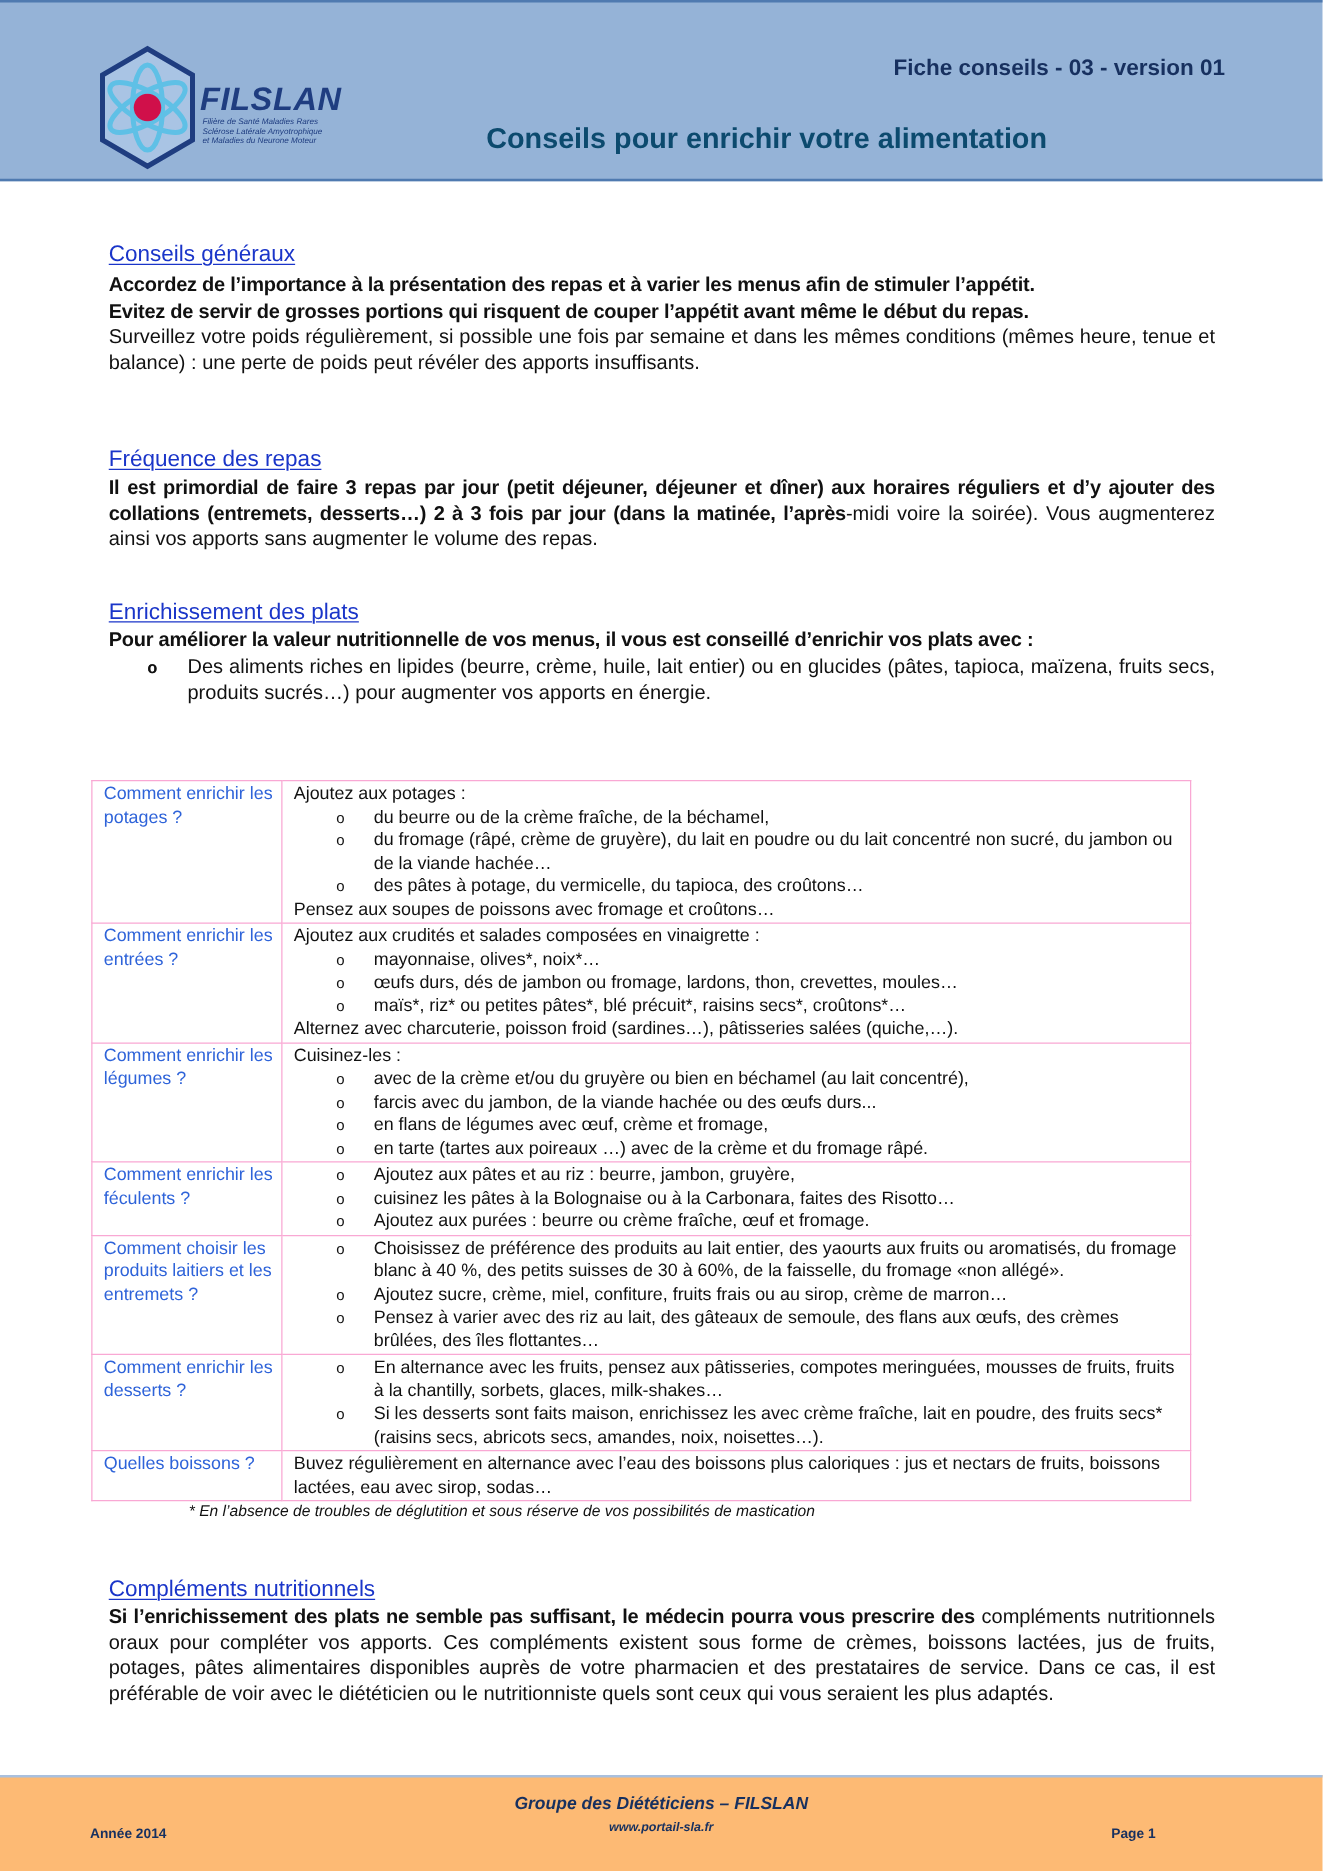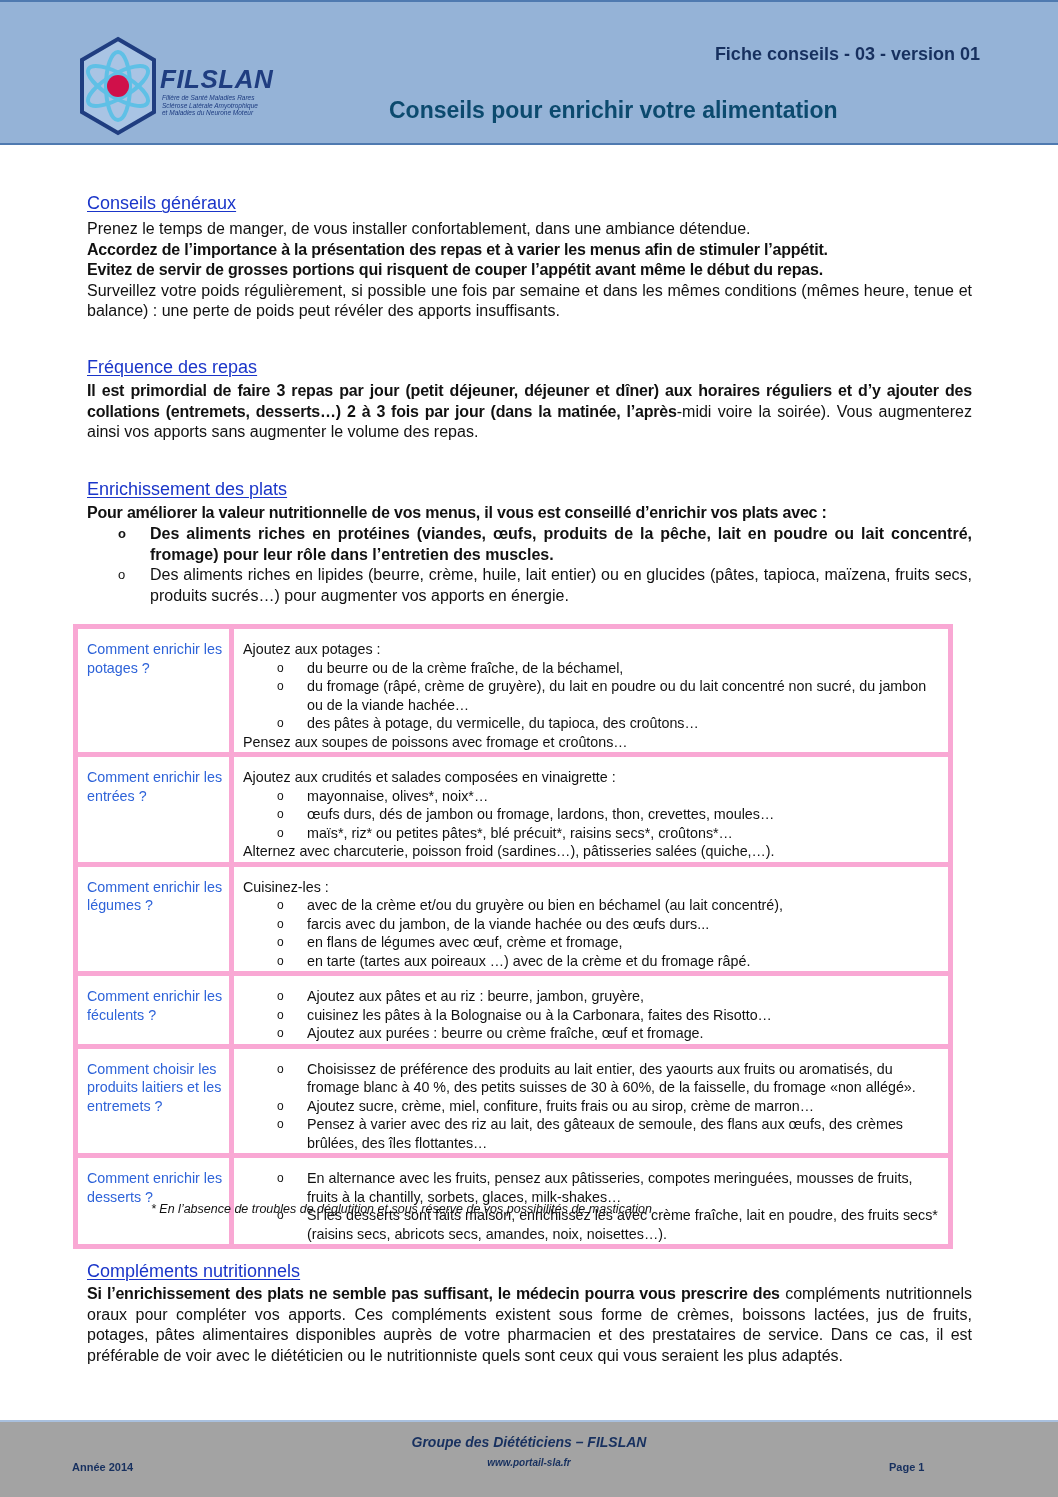--- a/index.html
+++ b/index.html
@@ -40,31 +40,31 @@
     text-align: justify; color: #111;
   }
   .para .b { font-weight: bold; letter-spacing: -0.2px; }
   .bullets { position: absolute; left: 87px; width: 885px; font-size: 16px; line-height: 20.5px; }
   .bullets .li { position: relative; padding-left: 63px; text-align: justify; }
   .bullets .li .mk { position: absolute; left: 31px; top: 0; font-size: 13px; }
   table.tips {
     position: absolute; left: 73px; top: 624px; width: 880px; border-collapse: collapse;
     font-size: 14.3px; line-height: 18.5px;
   }
-  table.tips td { border: 5px solid #f9a8d4; vertical-align: top; padding: 11px 4px 1px 9px; }
+  table.tips td { border: 1px solid #f9a8d4; vertical-align: top; padding: 1px 4px 1px 9px; }
   table.tips td.q { width: 138px; color: #2e63d9; padding-left: 9px; }
   table.tips td.a { color: #111; }
   .tli { position: relative; padding-left: 64px; }
   .tli .mk { position: absolute; left: 34px; top: 0; font-size: 12px; }
   .footnote {
     position: absolute; left: 151px; top: 1202px; font-size: 12.5px; font-style: italic; color: #111; text-align: right;
   }
   .footer {
     position: absolute; left: 0; top: 1420px; width: 1058px; height: 77px;
-    background: #a3a3a3; border-top: 2px solid #a9c0de; box-sizing: border-box;
+    background: #fdba74; border-top: 2px solid #a9c0de; box-sizing: border-box;
   }
   .foot-group {
     position: absolute; left: 0; width: 1058px; top: 12px; text-align: center;
     font-size: 14px; font-weight: bold; font-style: italic; color: #17305f;
   }
   .foot-url {
     position: absolute; left: 0; width: 1058px; top: 35px; text-align: center;
     font-size: 10px; font-weight: bold; font-style: italic; color: #17305f;
   }
   .foot-year { position: absolute; left: 72px; top: 39px; font-size: 11px; font-weight: bold; color: #17305f; }
@@ -88,33 +88,32 @@
       <div>Sclérose Latérale Amyotrophique</div>
       <div>et Maladies du Neurone Moteur</div>
     </div>
   </div>
   <div class="fiche">Fiche conseils - 03 - version 01</div>
   <div class="doc-title">Conseils pour enrichir votre alimentation</div>
 </div>
 
 <div class="sec-title" style="top:177px">Conseils généraux</div>
 <div class="para" style="top:219px">
-  <div>Prenez le temps de manger, de vous installer confortablement, dans une ambiance détendue.</div>
   <div class="b">Accordez de l’importance à la présentation des repas et à varier les menus afin de stimuler l’appétit.</div>
   <div class="b">Evitez de servir de grosses portions qui risquent de couper l’appétit avant même le début du repas.</div>
   <div>Surveillez votre poids régulièrement, si possible une fois par semaine et dans les mêmes conditions (mêmes heure, tenue et balance) : une perte de poids peut révéler des apports insuffisants.</div>
 </div>
 
 <div class="sec-title" style="top:341px">Fréquence des repas</div>
 <div class="para" style="top:381px"><span class="b">Il est primordial de faire 3 repas par jour (petit déjeuner, déjeuner et dîner) aux horaires réguliers et d’y ajouter des collations (entremets, desserts…) 2 à 3 fois par jour (dans la matinée, l’après</span><span>-midi voire la soirée). Vous augmenterez ainsi vos apports sans augmenter le volume des repas.</span></div>
 
 <div class="sec-title" style="top:463px">Enrichissement des plats</div>
 <div class="para" style="top:503px"><span class="b">Pour améliorer la valeur nutritionnelle de vos menus, il vous est conseillé d’enrichir vos plats avec :</span></div>
 <div class="bullets" style="top:524px">
-  <div class="li b" style="font-weight:bold"><span class="mk">o</span><span>Des aliments riches en protéines (viandes, œufs, produits de la pêche, lait en poudre ou lait concentré, fromage) pour leur rôle dans l’entretien des muscles.</span></div>
+  <div class="li b" style="font-weight:bold"><span class="mk">o</span></div>
   <div class="li"><span class="mk">o</span><span>Des aliments riches en lipides (beurre, crème, huile, lait entier) ou en glucides (pâtes, tapioca, maïzena, fruits secs, produits sucrés…) pour augmenter vos apports en énergie.</span></div>
 </div>
 
 <table class="tips">
   <tbody>
       <tr>
     <td class="q">Comment enrichir les potages ?</td>
     <td class="a">
       <div>Ajoutez aux potages :</div>
       <div class="tli"><span class="mk">o</span><span>du beurre ou de la crème fraîche, de la béchamel,</span></div>
@@ -159,20 +158,24 @@
       <div class="tli"><span class="mk">o</span><span>Pensez à varier avec des riz au lait, des gâteaux de semoule, des flans aux œufs, des crèmes brûlées, des îles flottantes…</span></div>
     </td>
   </tr>
   <tr>
     <td class="q">Comment enrichir les desserts ?</td>
     <td class="a">
       <div class="tli"><span class="mk">o</span><span>En alternance avec les fruits, pensez aux pâtisseries, compotes meringuées, mousses de fruits, fruits à la chantilly, sorbets, glaces, milk-shakes…</span></div>
       <div class="tli"><span class="mk">o</span><span>Si les desserts sont faits maison, enrichissez les avec crème fraîche, lait en poudre, des fruits secs* (raisins secs, abricots secs, amandes, noix, noisettes…).</span></div>
     </td>
   </tr>
+  <tr>
+    <td class="q">Quelles boissons ?</td>
+    <td class="a">Buvez régulièrement en alternance avec l’eau des boissons plus caloriques : jus et nectars de fruits, boissons lactées, eau avec sirop, sodas…</td>
+  </tr>
 </tbody>
   </table>
 <div class="footnote">* En l’absence de troubles de déglutition et sous réserve de vos possibilités de mastication</div>
 
 <div class="sec-title" style="top:1245px">Compléments nutritionnels</div>
 <div class="para" style="top:1284px"><span class="b">Si l’enrichissement des plats ne semble pas suffisant, le médecin pourra vous prescrire des</span><span> compléments nutritionnels oraux pour compléter vos apports. Ces compléments existent sous forme de crèmes, boissons lactées, jus de fruits, potages, pâtes alimentaires disponibles auprès de votre pharmacien et des prestataires de service. Dans ce cas, il est préférable de voir avec le diététicien ou le nutritionniste quels sont ceux qui vous seraient les plus adaptés.</span></div>
 
 <div class="footer">
   <div class="foot-group">Groupe des Diététiciens – FILSLAN</div>
   <div class="foot-url">www.portail-sla.fr</div>

